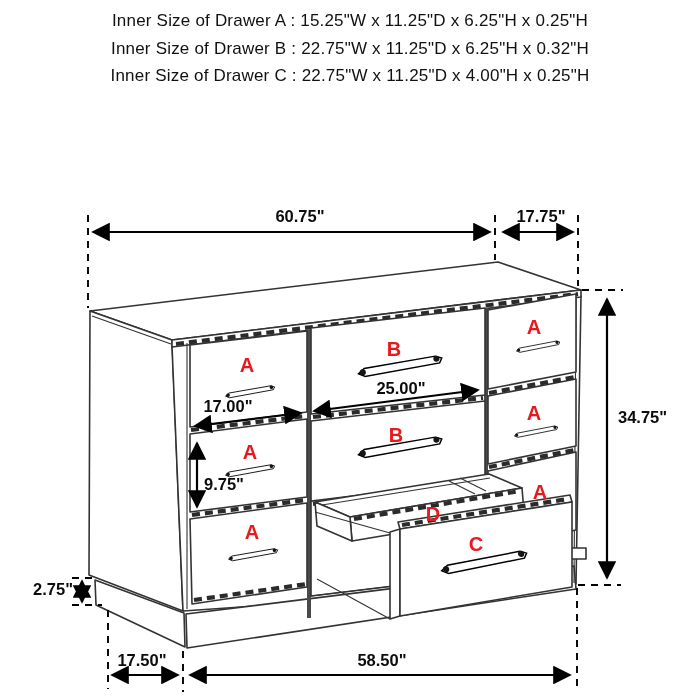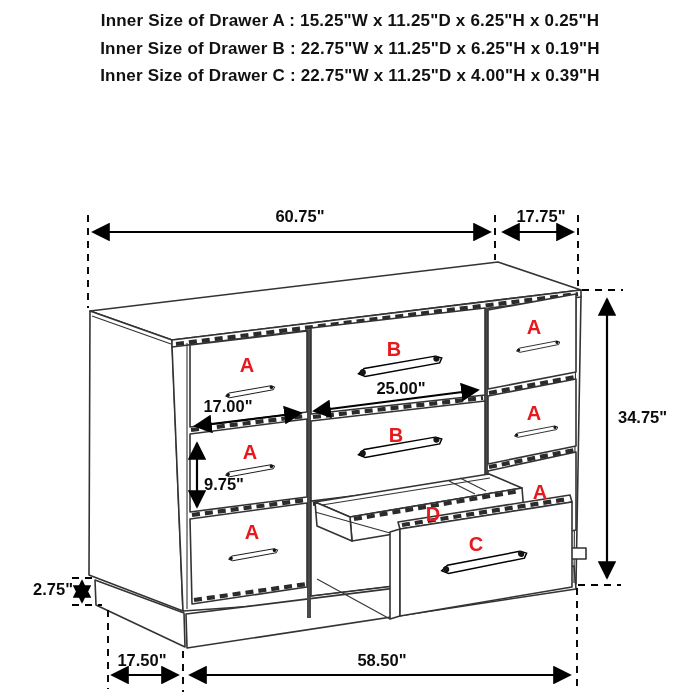--- a/index.html
+++ b/index.html
@@ -1,39 +1,39 @@
 <!DOCTYPE html>
 <html><head>
 <meta charset="utf-8">
 <style>
   html,body{margin:0;padding:0;background:#fff;width:700px;height:700px;overflow:hidden;}
   .stage{position:relative;width:700px;height:700px;font-family:"Liberation Sans",sans-serif;}
   .spec{position:absolute;top:7px;left:0;width:700px;text-align:center;}
-  .spec div{font-size:17px;font-weight:bold;color:#111;line-height:27.5px;white-space:pre;letter-spacing:.2px;}
+  .spec div{font-size:17px;font-weight:normal;color:#111;line-height:27.5px;white-space:pre;letter-spacing:.2px;}
   svg{position:absolute;left:0;top:0;}
   .furn{fill:#ffffff;stroke:#333;stroke-width:1.6;stroke-linejoin:round;}
   .thin{fill:none;stroke:#333;stroke-width:1.1;}
   .hatch{fill:none;stroke:#2b2b2b;stroke-width:4.2;stroke-dasharray:8 5;}
   .divider{fill:none;stroke:#4a4a4a;stroke-width:4;}
   .dim{fill:none;stroke:#000;stroke-width:2.2;}
   .guide{fill:none;stroke:#000;stroke-width:1.9;stroke-dasharray:7 6;}
   .dimtxt{font-family:"Liberation Sans",sans-serif;font-size:16.5px;font-weight:bold;fill:#0c0c0c;}
   .ltr{font-family:"Liberation Sans",sans-serif;font-size:20px;font-weight:bold;}
   .pullbar{fill:#fff;stroke:#000;stroke-width:1.6;}
   .knob{fill:#151515;stroke:none;}
 </style>
 </head>
 <body>
 
 <div class="stage">
 
   <div class="spec">
     <div>Inner Size of Drawer A : 15.25"W x 11.25"D x 6.25"H x 0.25"H</div>
-    <div>Inner Size of Drawer B : 22.75"W x 11.25"D x 6.25"H x 0.19"H</div>
-    <div>Inner Size of Drawer C : 22.75"W x 11.25"D x 4.00"H x 0.39"H</div>
+    <div>Inner Size of Drawer B : 22.75"W x 11.25"D x 6.25"H x 0.32"H</div>
+    <div>Inner Size of Drawer C : 22.75"W x 11.25"D x 4.00"H x 0.25"H</div>
   </div>
 
   <svg width="700" height="700" viewBox="0 0 700 700">
     <defs>
       <marker id="ah" viewBox="0 0 10 10" refX="9" refY="5" markerWidth="8.5" markerHeight="8.5" orient="auto-start-reverse">
         <path d="M0,0 L10,5 L0,10 z" fill="#000"></path>
       </marker>
       <g id="pull">
         <path class="pullbar" d="M -47 4 L -40 -1 L 40 -5 L 47 -2 L 44 3 L -40 8 Z"></path>
         <circle class="knob" cx="-42" cy="3" r="3.4"></circle>

